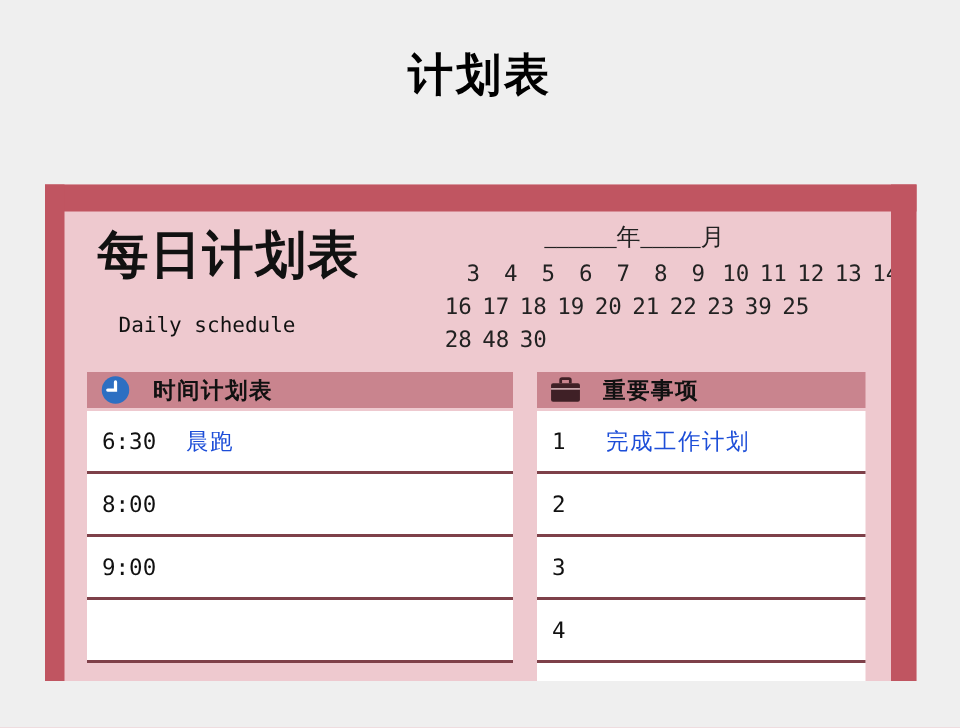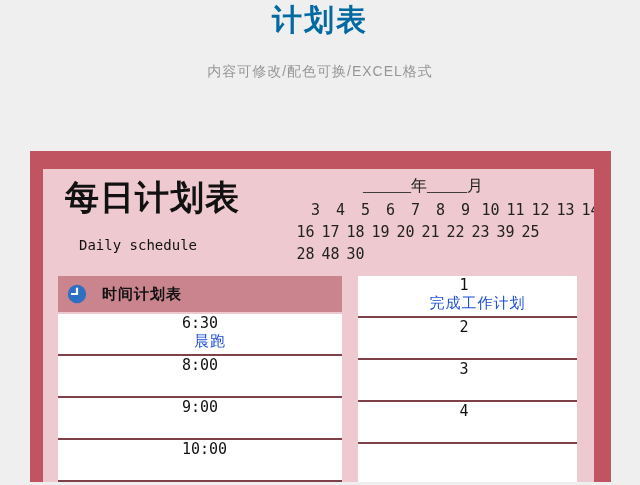--- a/index.html
+++ b/index.html
@@ -17,43 +17,43 @@
     background:var(--page-bg);
     font-family:"Liberation Sans","DejaVu Sans",sans-serif;
     position:relative;
     overflow:hidden;
     color:#1a1a1a;
   }
 
   
   .page-header{position:absolute;left:0;top:0;width:640px;text-align:center;}
   .page-title{
+    margin-top:30px;
     font-size:30px;
     font-weight:bold;
-    color:#0369a1;
+    color:#000000;
     letter-spacing:2px;
   }
   .page-subtitle{
     margin-top:22px;
     font-size:14px;
     color:#969696;
     letter-spacing:1px;
   }
 
   
   .card{
     position:absolute;
     left:30px;top:123px;
     width:581px;height:331px;
     background:var(--inner-bg);
     border-style:solid;
     border-color:var(--border);
     border-width:18px 17px 0 13px;
     overflow:hidden;
-    margin-top:28px;
   }
   .card-inner{position:relative;width:551px;height:313px;}
 
   .card-title{
     position:absolute;left:22px;top:6px;
     font-size:34px;font-weight:bold;color:#111;
     letter-spacing:1px;white-space:nowrap;
   }
   .card-subtitle-en{
     position:absolute;left:36px;top:68px;
@@ -79,55 +79,53 @@
     font-size:15px;color:#222;flex:0 0 25px;
   }
 
   
   .columns{position:absolute;left:15px;top:107px;display:flex;}
   .col{display:flex;flex-direction:column;}
   .col-time{width:284px;margin-right:16px;}
   .col-important{width:219px;}
 
   .col-header{
-    height:36px;
+    height:24px;
     background:var(--header-bar);
     display:flex;align-items:center;
     padding-left:8px;
     margin-bottom:2px;
   }
   .col-header .icon{width:22px;height:22px;display:flex;align-items:center;justify-content:center;}
   .col-header .label{
     margin-left:14px;font-size:15px;color:#111;font-weight:bold;
     letter-spacing:1px;
   }
 
   .row{
     height:42px;
     background:#ffffff;
     border-bottom:2px solid var(--row-line);
     display:flex;align-items:center;
     padding-left:10px;
-    flex-direction:column;
   }
   .row .cell-key{
     font-family:"DejaVu Sans Mono","Liberation Mono",monospace;
     font-size:15px;color:#111;min-width:46px;
   }
   .col-important .row .cell-key{min-width:26px;}
   .row .cell-val{
     font-size:15px;color:#1d4ed8;margin-left:10px;letter-spacing:1px;
   }
 </style>
 </head>
 <body>
 
 <div class="page-header">
   <div class="page-title">计划表</div>
-  <div class="page-subtitle">内容可修改/配色可换/EXCEL格式</div>
 </div>
 
 <div class="card">
   <div class="card-inner">
 
     <div class="card-title">每日计划表</div>
     <div class="card-subtitle-en">Daily schedule</div>
 
     <div class="date-block">
       <div class="year-month">______年_____月</div>
@@ -185,31 +183,37 @@
             </div>
             <div class="row">
               <span class="cell-key">8:00</span>
               <span class="cell-val"></span>
             </div>
             <div class="row">
               <span class="cell-key">9:00</span>
               <span class="cell-val"></span>
             </div>
             <div class="row">
-              <span class="cell-key">10:00</span>
-              <span class="cell-val"></span>
-            </div>
-            <div class="row">
               <span class="cell-key"></span>
               <span class="cell-val"></span>
             </div>
           </div>
       </div>
 
       <div class="col col-important">
+        <div class="col-header">
+          <span class="icon">
+            <svg width="24" height="20" viewBox="0 0 24 20">
+              <path d="M8.5 5 V2.8 a1 1 0 0 1 1-1 h5 a1 1 0 0 1 1 1 V5" fill="none" stroke="var(--briefcase-dark)" stroke-width="2"></path>
+              <rect x="1.5" y="5" width="21" height="13.5" rx="1.5" fill="var(--briefcase-dark)"></rect>
+              <line x1="1.5" y1="9.2" x2="22.5" y2="9.2" stroke="var(--inner-bg)" stroke-width="1"></line>
+            </svg>
+          </span>
+          <span class="label">重要事项</span>
+        </div>
         <div>
             <div class="row">
               <span class="cell-key">1</span>
               <span class="cell-val">完成工作计划</span>
             </div>
             <div class="row">
               <span class="cell-key">2</span>
               <span class="cell-val"></span>
             </div>
             <div class="row">

